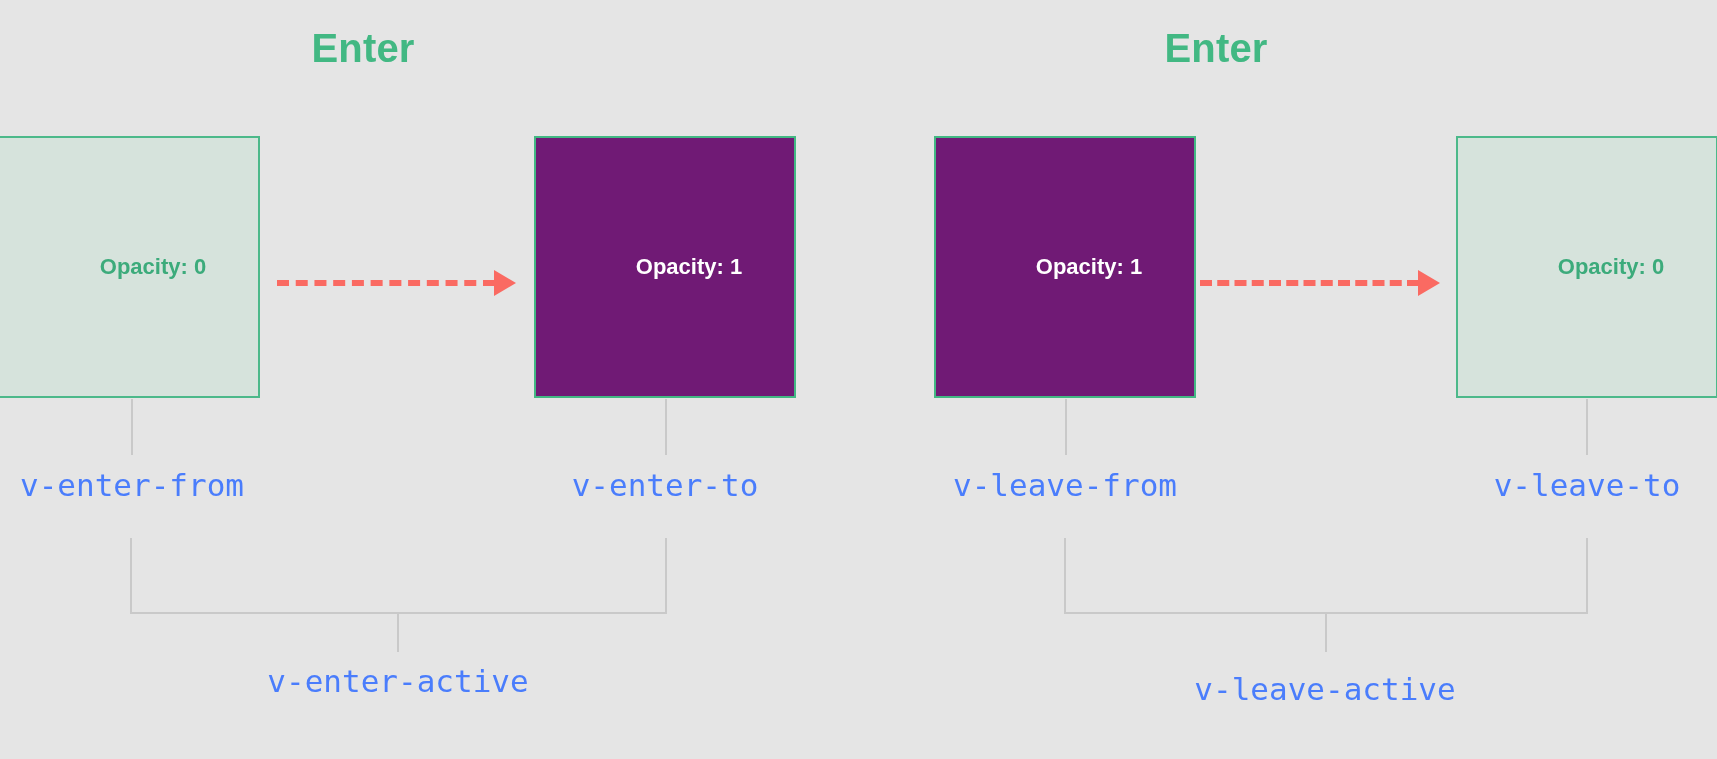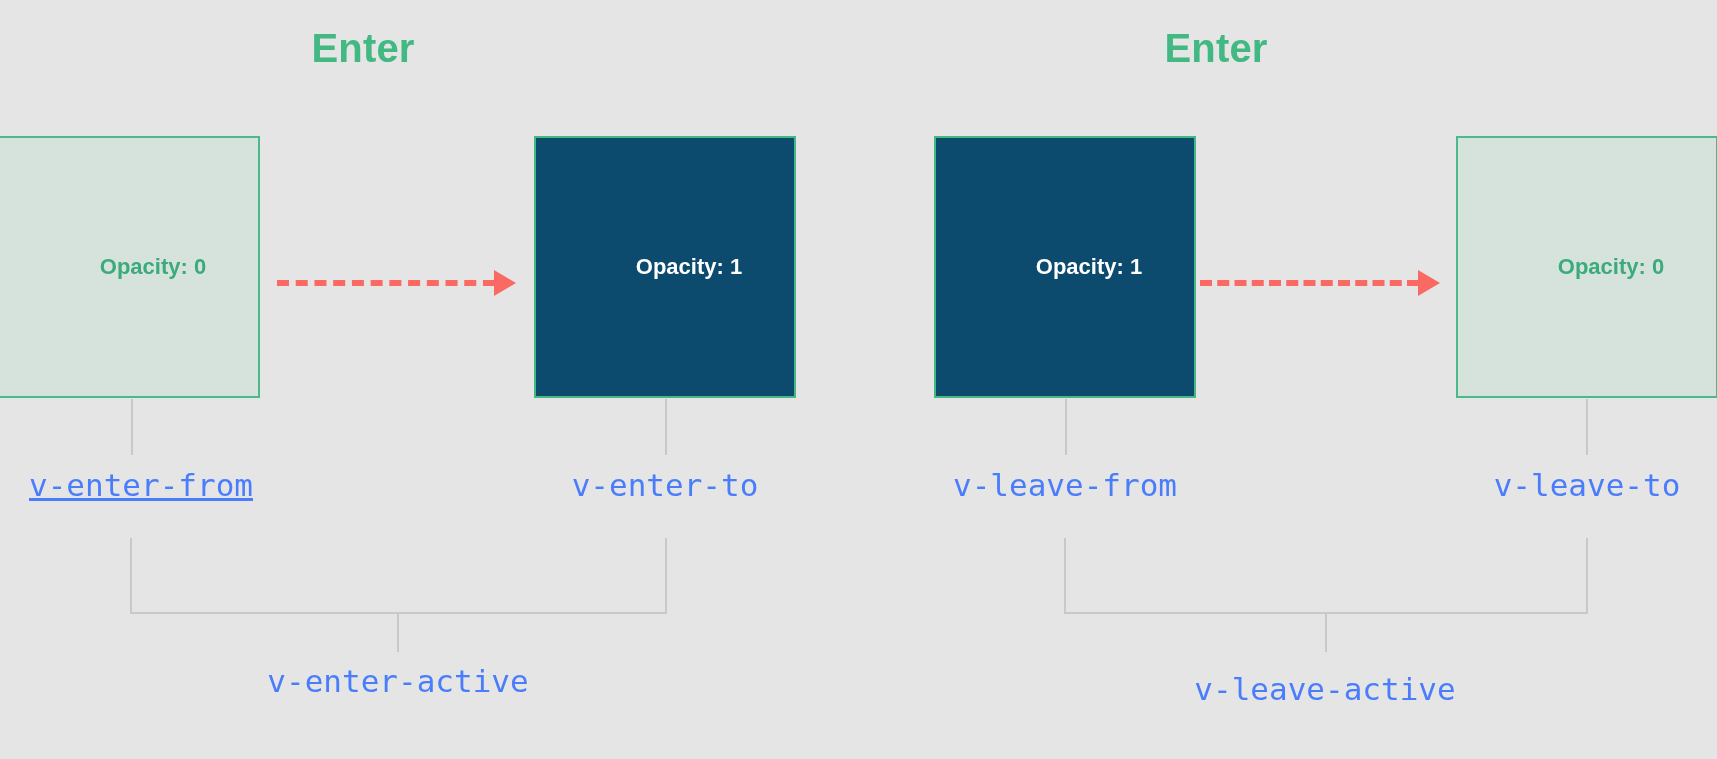--- a/index.html
+++ b/index.html
@@ -54,21 +54,21 @@
     white-space: nowrap;
     line-height: 36px;
     margin-left: 48px;
   }
   .state-box.faded {
     background: #d6e3dc;
     border: 2px solid #4cb98a;
   }
   .state-box.faded .box-label { color: #3cab7b; }
   .state-box.solid {
-    background: #0c4a6e;
+    background: #701a75;
     border: 2px solid #42b883;
   }
   .state-box.solid .box-label { color: #ffffff; }
 
   #box-enter-from  { left: -2px; }
   #box-enter-to    { left: 534px; }
   #box-leave-from  { left: 934px; }
   #box-leave-to    { left: 1456px; }
 
   
@@ -114,21 +114,21 @@
     position: absolute;
     font-family: "DejaVu Sans Mono", monospace;
     font-size: 31px;
     font-weight: 400;
     color: #4a7dfc;
     white-space: nowrap;
     line-height: 38px;
     text-align: center;
   }
   .label-row-1 { top: 466px; }
-  #label-enter-from { left: 10px;    width: 262px; text-decoration: underline; }
+  #label-enter-from { left: 1px;    width: 262px; }
   #label-enter-to   { left: 534px;  width: 262px; }
   #label-leave-from { left: 934px;  width: 262px; }
   #label-leave-to   { left: 1456px; width: 262px; }
 
   
   .bracket {
     position: absolute;
     top: 538px;
     height: 76px;
     box-sizing: border-box;

